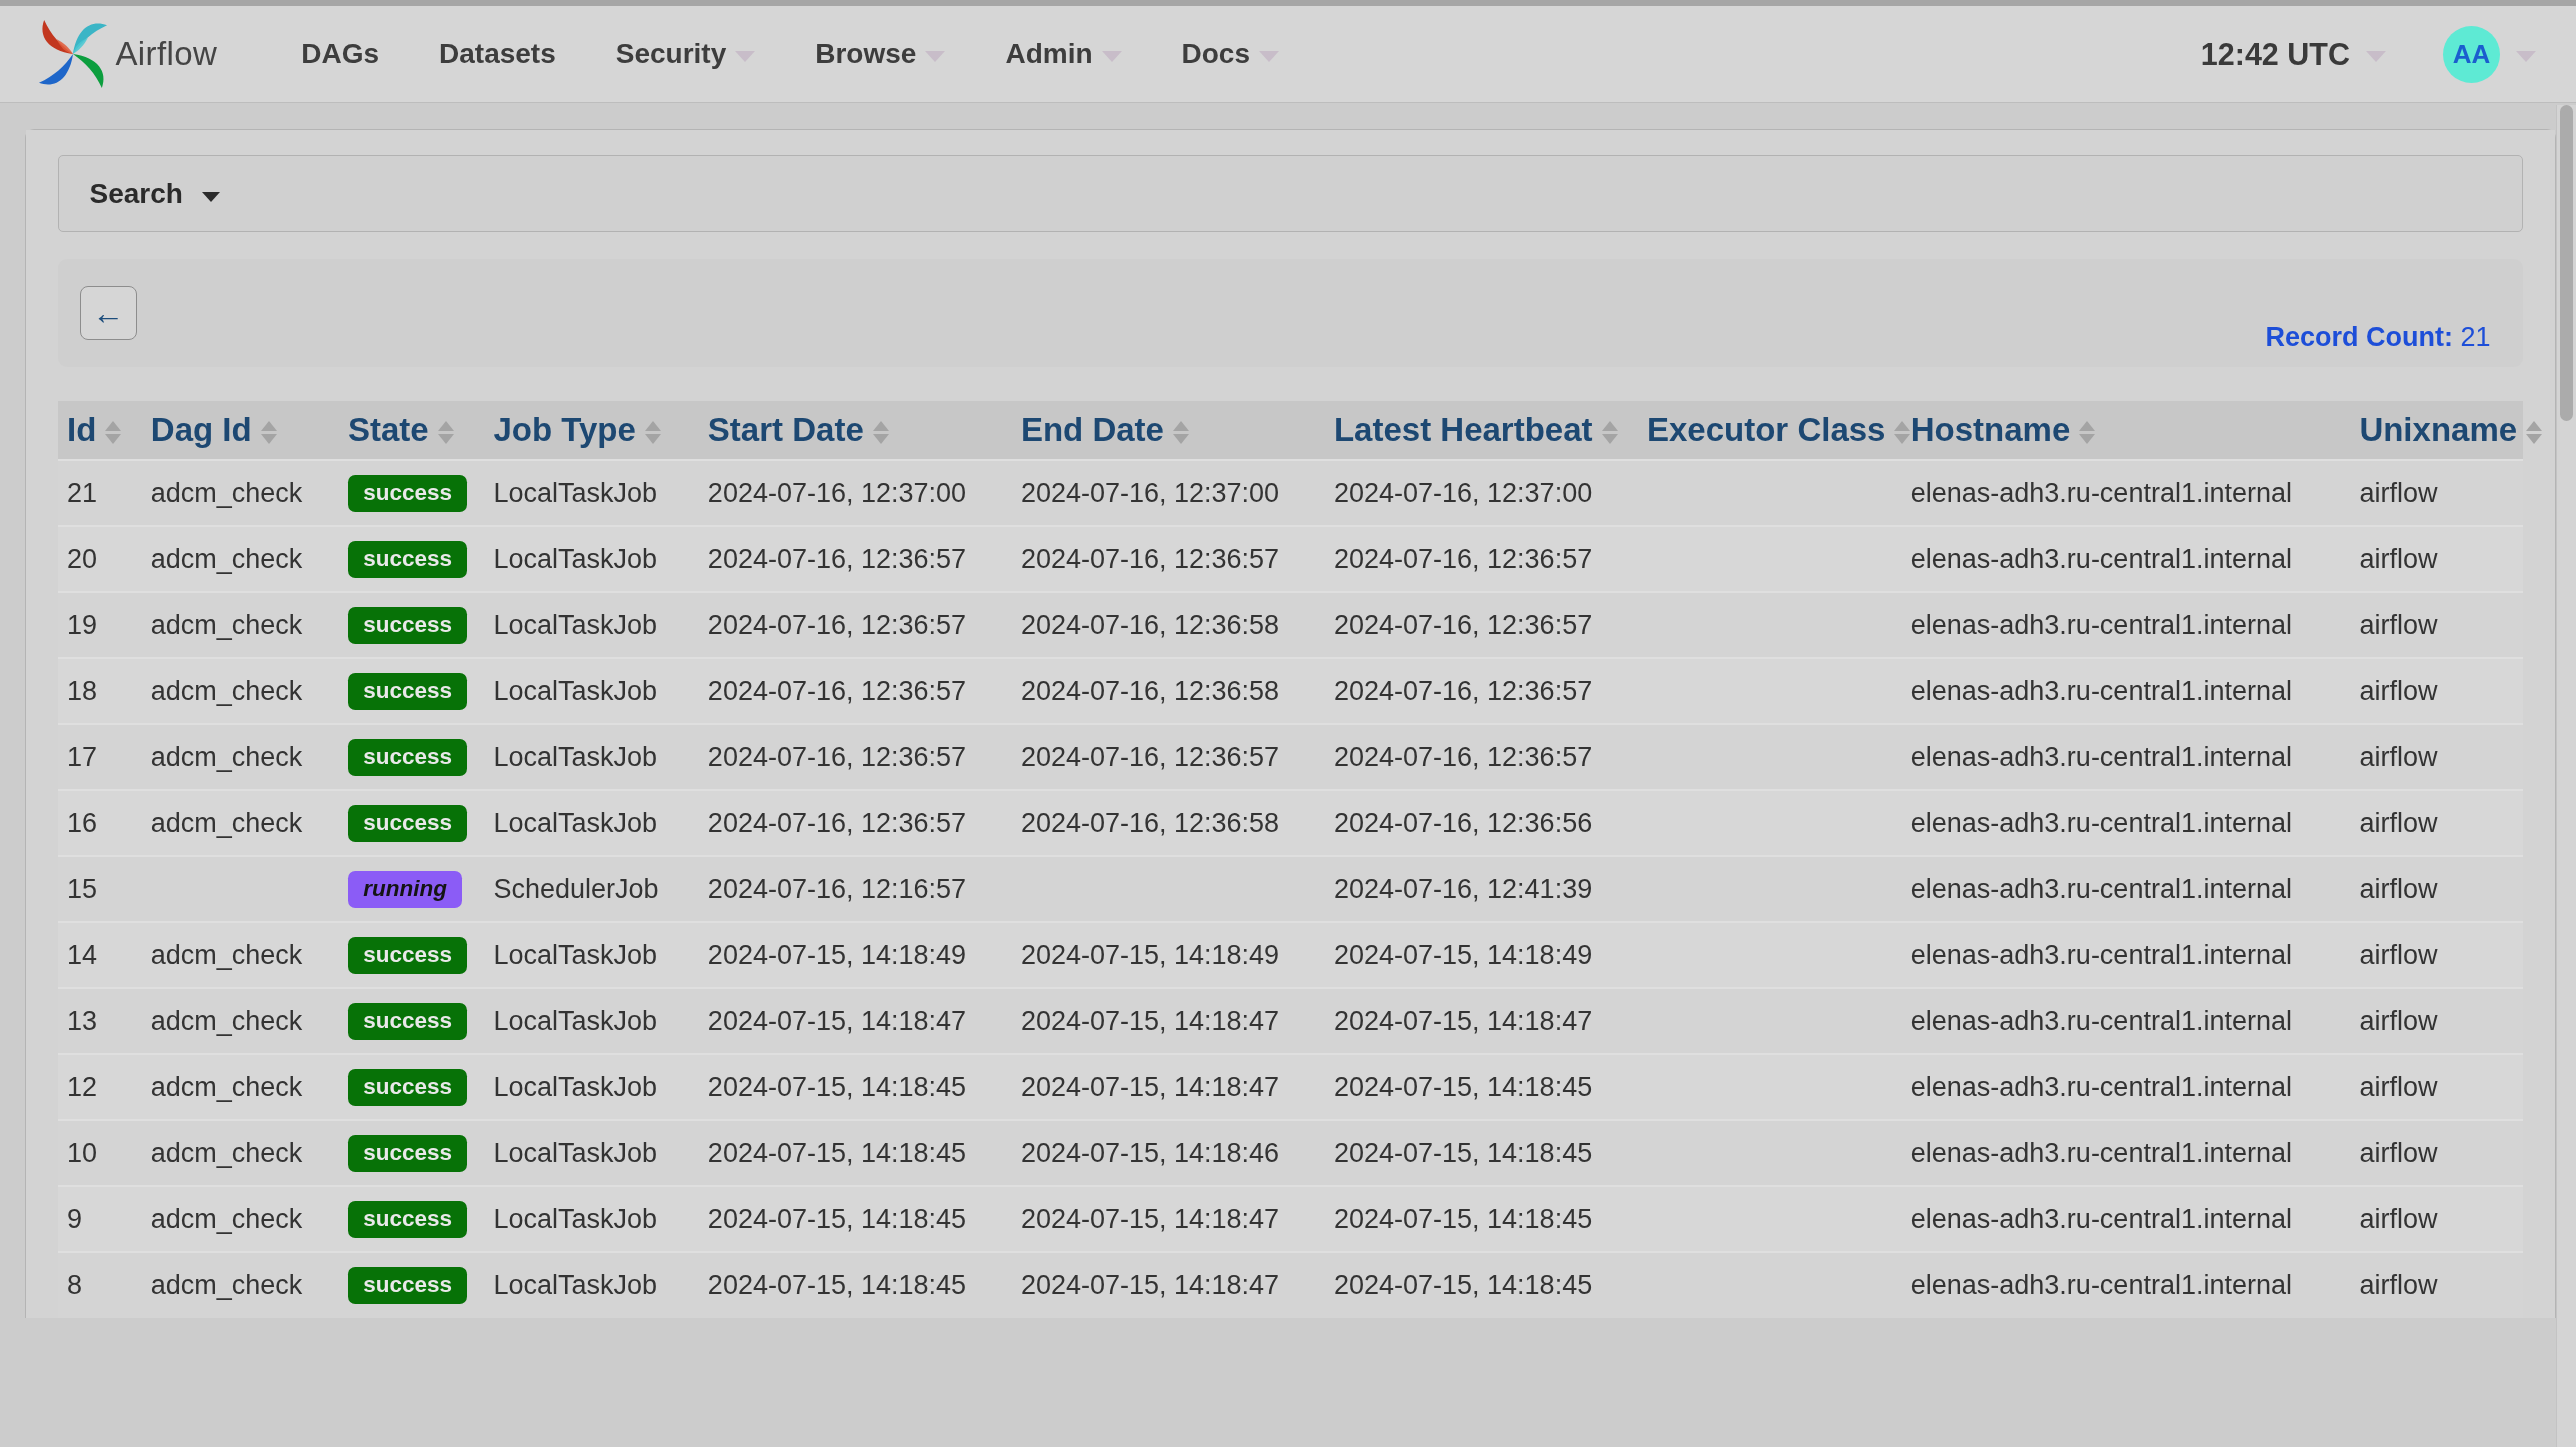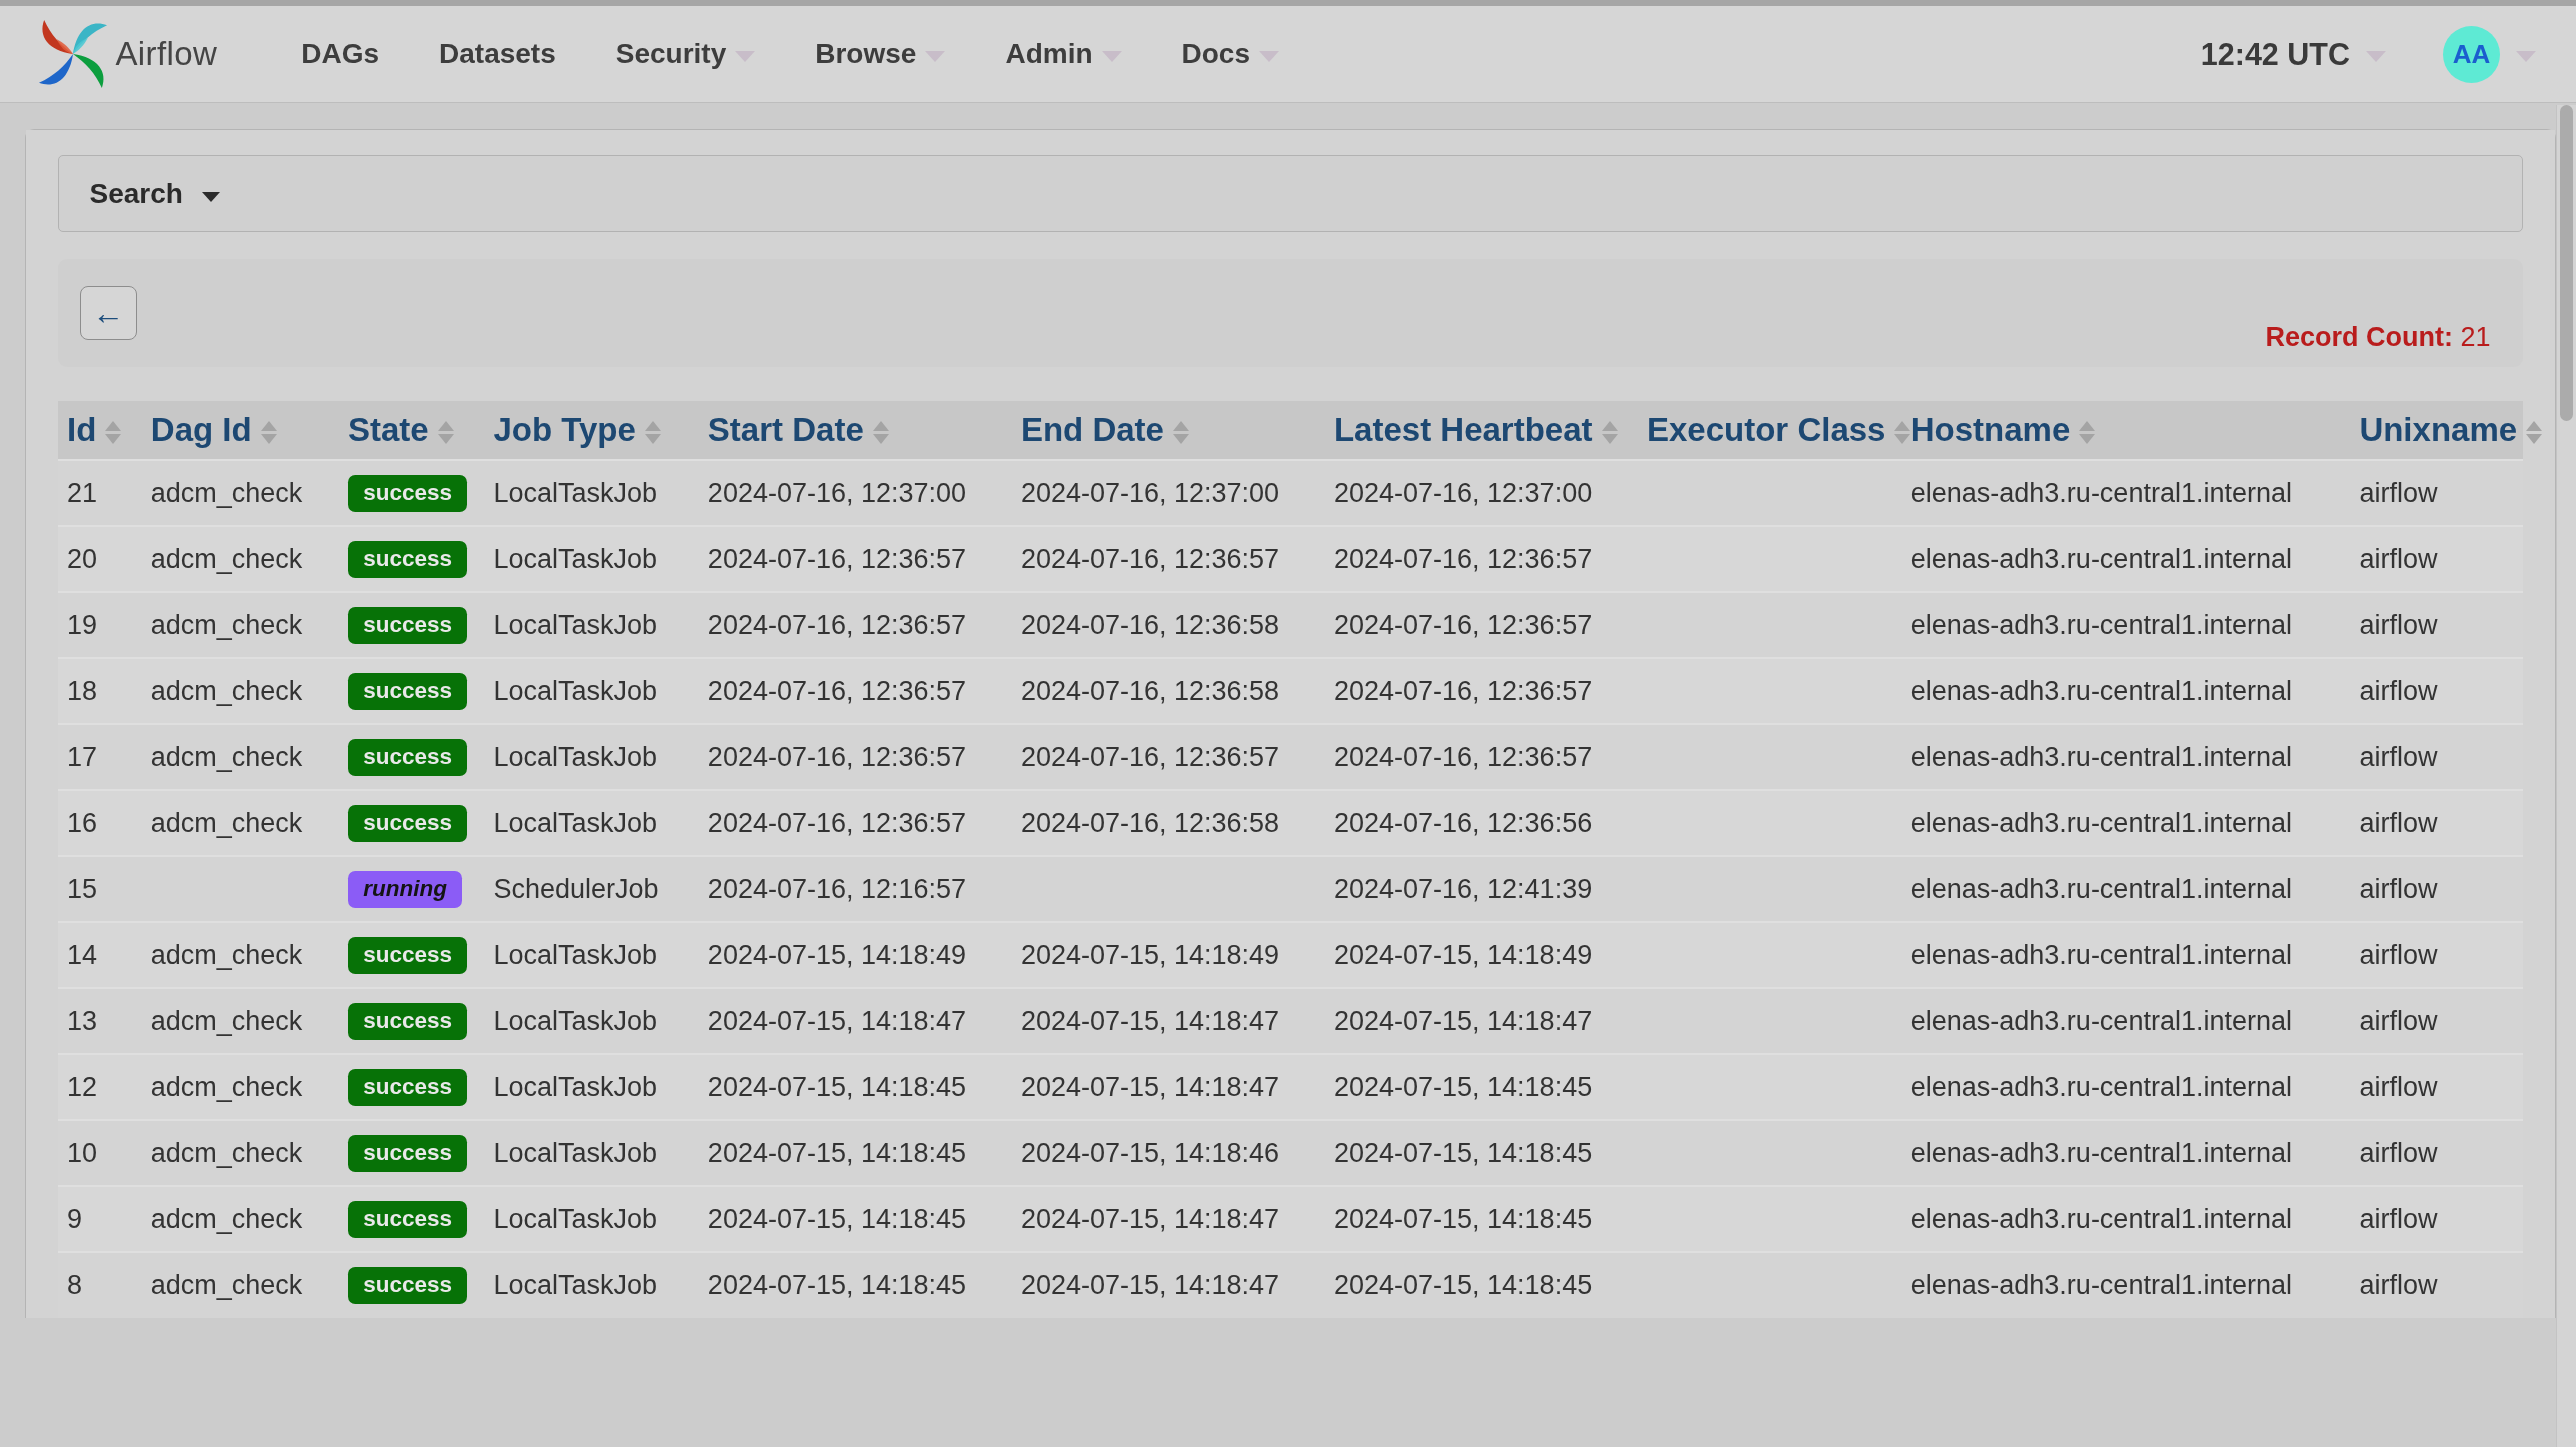--- a/index.html
+++ b/index.html
@@ -68,21 +68,21 @@
     padding:14.4px 21.6px; margin-bottom:34px;
     display:flex; align-items:center; justify-content:space-between;
   }
   .back-btn {
     width:57px; height:54px;
     border:1.8px solid #8d8d8d; border-radius:8px; background:#d6d6d6;
     color:#1d4d7c; font-size:32px; font-weight:bold;
     display:flex; align-items:center; justify-content:center;
     cursor:pointer;
   }
-  .record-count { font-size:27px; color:#b91c1c; padding-right:10.8px;margin-top:48px; }
+  .record-count { font-size:27px; color:#1d4ed8; padding-right:10.8px;margin-top:48px; }
   .record-count b { font-weight:bold; }
   
   table { width:100%; border-collapse:collapse; table-layout:fixed; }
   thead th {
     background:#c7c7c7; text-align:left;
     padding:10px 9px; height:50px;
     font-size:33px; font-weight:bold; color:#1d4872;
     white-space:nowrap; cursor:pointer;
   }
   .sort-icon { display:inline-flex; flex-direction:column; margin-left:9px; vertical-align:middle; }

